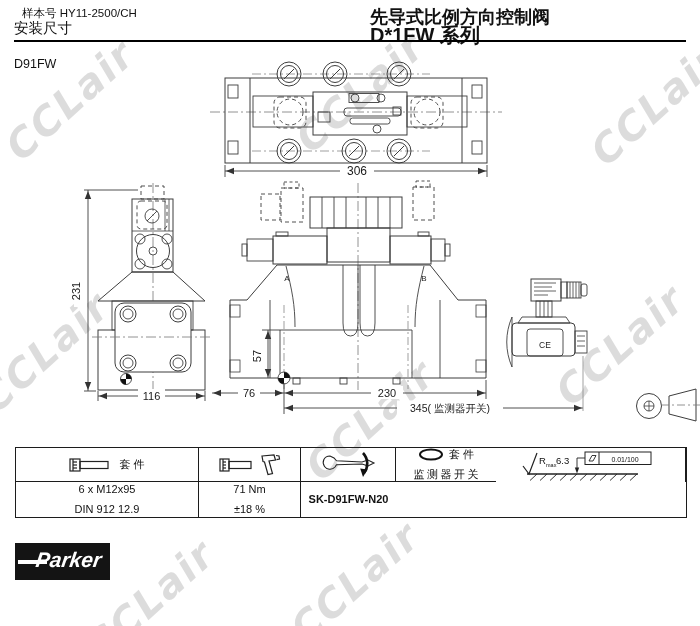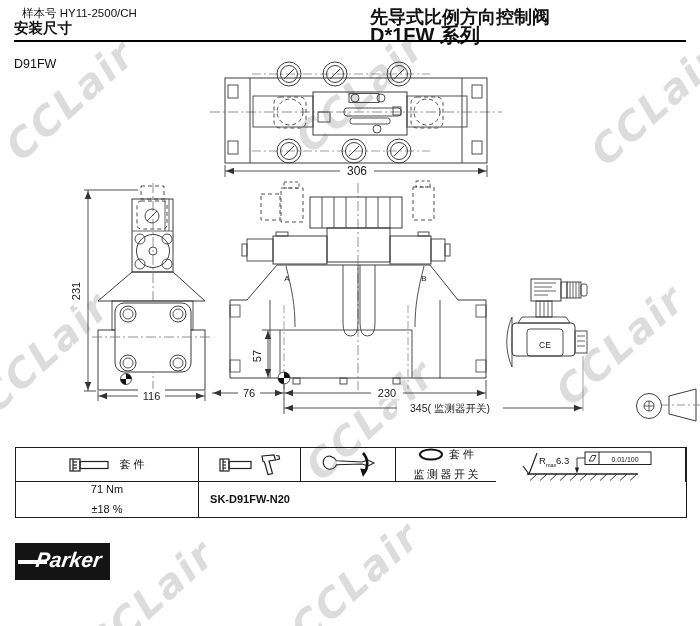--- a/index.html
+++ b/index.html
@@ -5,21 +5,21 @@
   html,body{margin:0;padding:0}
   body{width:700px;height:626px;position:relative;background:#fff;
        font-family:"Liberation Sans","DejaVu Sans",sans-serif;color:#111;overflow:hidden}
   .wm{position:absolute;z-index:0;font-style:italic;font-weight:bold;font-size:40px;
       color:#aaaaaa;opacity:.40;transform:translate(-50%,-50%) rotate(-42deg);
       letter-spacing:2px;white-space:nowrap;pointer-events:none;
       font-family:"DejaVu Sans",sans-serif}
   #drawing{position:absolute;left:0;top:55px;z-index:1}
   #drawing text{font-family:"Liberation Sans","DejaVu Sans",sans-serif;fill:#1a1a1a}
   .hdr-doc{position:absolute;left:22px;top:6px;font-size:11.5px;z-index:2}
-  .hdr-sec{position:absolute;left:14px;top:19px;font-size:14.5px;font-weight:bold;z-index:2}
+  .hdr-sec{position:absolute;left:14px;top:19px;font-size:14.5px;font-weight:normal;z-index:2}
   .hdr-prod{position:absolute;left:370px;top:5px;font-size:18px;font-weight:bold;z-index:2}
   .hdr-series{position:absolute;left:370px;top:22px;font-size:20px;font-weight:bold;z-index:2}
   .rule{position:absolute;left:14px;top:40px;width:672px;height:2.4px;background:#000;z-index:2}
   .model{position:absolute;left:14px;top:57px;font-size:12.5px;font-weight:normal;z-index:2}
   .tbl{position:absolute;left:15px;top:447px;display:grid;
        grid-template-columns:183px 102px 95px 100px 190px;
        grid-template-rows:34px 35px;border:1.6px solid #1c1c1c;z-index:2}
   .cell{border-right:1.2px solid #1c1c1c;border-bottom:1.2px solid #1c1c1c;
         display:flex;align-items:center;justify-content:center;gap:6px;
         font-size:11px;line-height:1.25;text-align:center}
@@ -369,20 +369,24 @@
       <text x="43" y="15" font-size="9.5" stroke="none" fill="#111">6.3</text>
       <polyline points="72,9 64,9 64,20" stroke-width="0.9"></polyline>
       <polygon points="64,24.5 61.8,18.5 66.2,18.5" fill="#222" stroke="none"></polygon>
       <rect x="72" y="3" width="66" height="12.5" stroke-width="1"></rect>
       <line x1="86" y1="3" x2="86" y2="15.5" stroke-width="1"></line>
       <polygon points="76,12 79,6.5 83,6.5 80,12" stroke-width="0.9"></polygon>
       <text x="112" y="12.5" text-anchor="middle" font-size="7" stroke="none" fill="#111">0.01/100</text>
     </svg>
   </div>
   <div class="cell lastr two">
+    <span>6 x M12x95</span>
+    <span>DIN 912 12.9</span>
+  </div>
+  <div class="cell lastr two">
     <span>71 Nm</span>
     <span>±18  %</span>
   </div>
   <div class="cell lastr lastc bold">SK-D91FW-N20</div>
 </div>
 
 <div class="parker">
   <div class="parker-bar"></div>
   <span class="parker-txt">Parker</span>
 </div>

